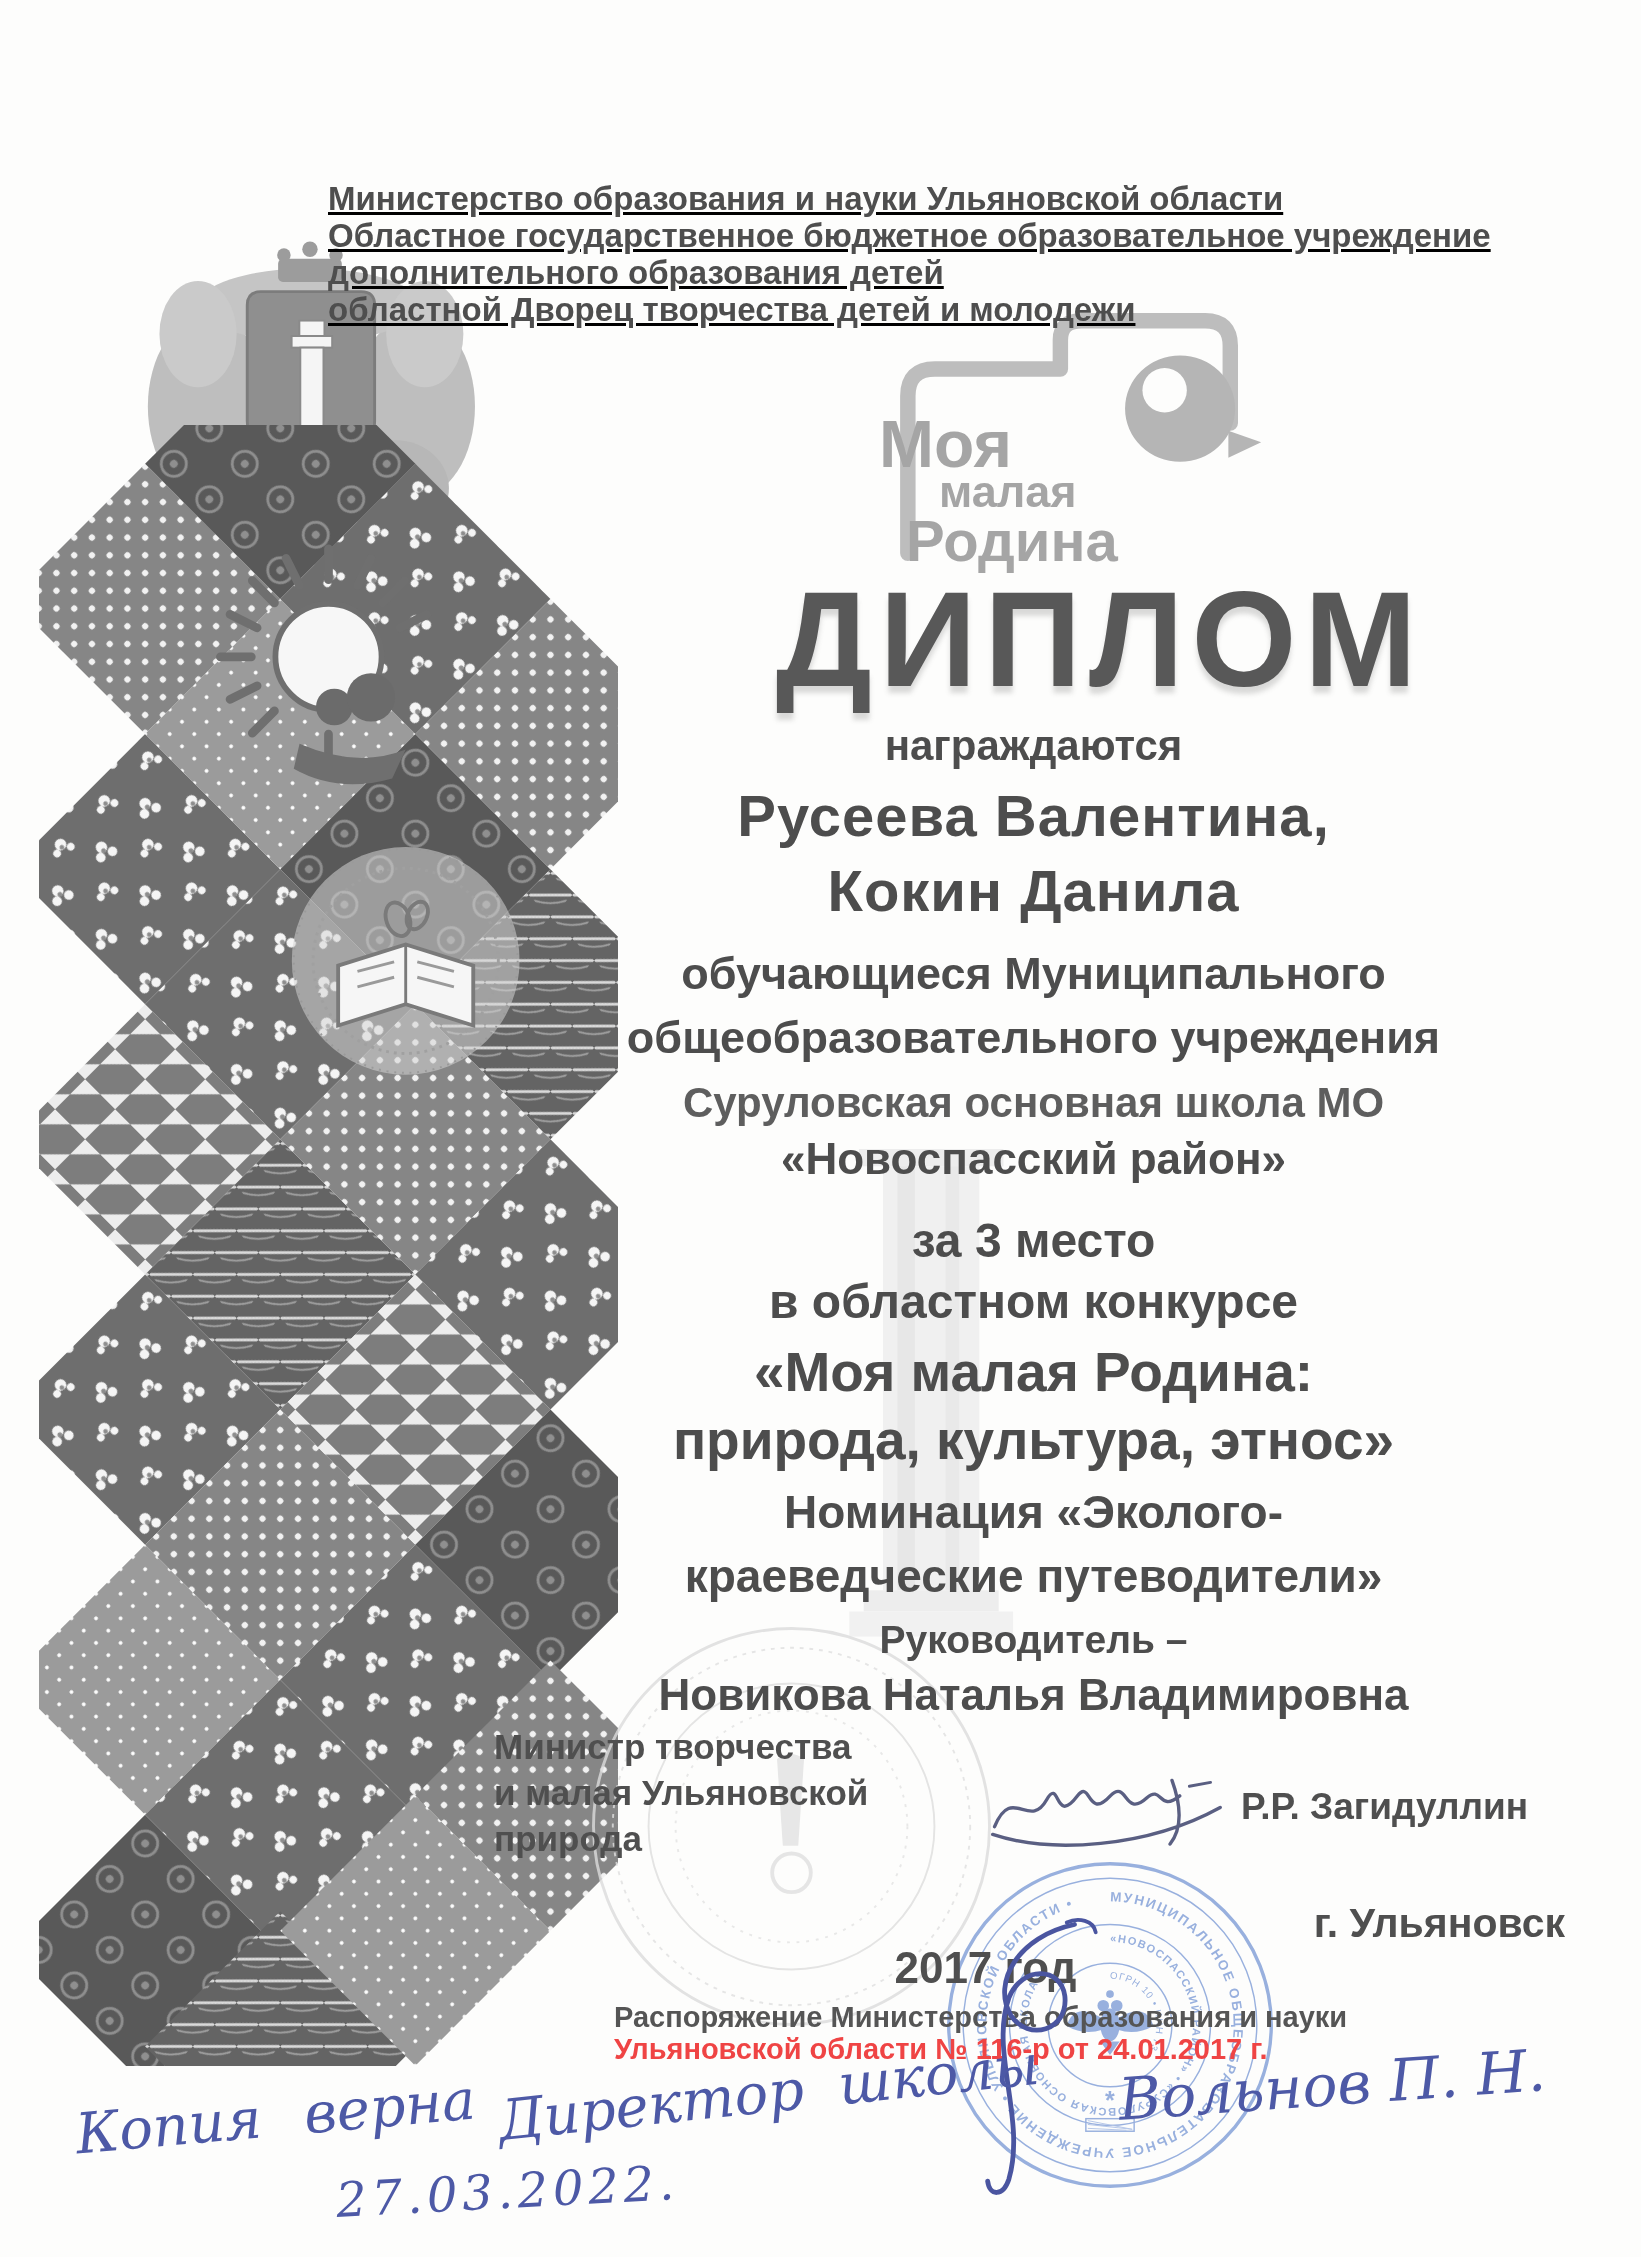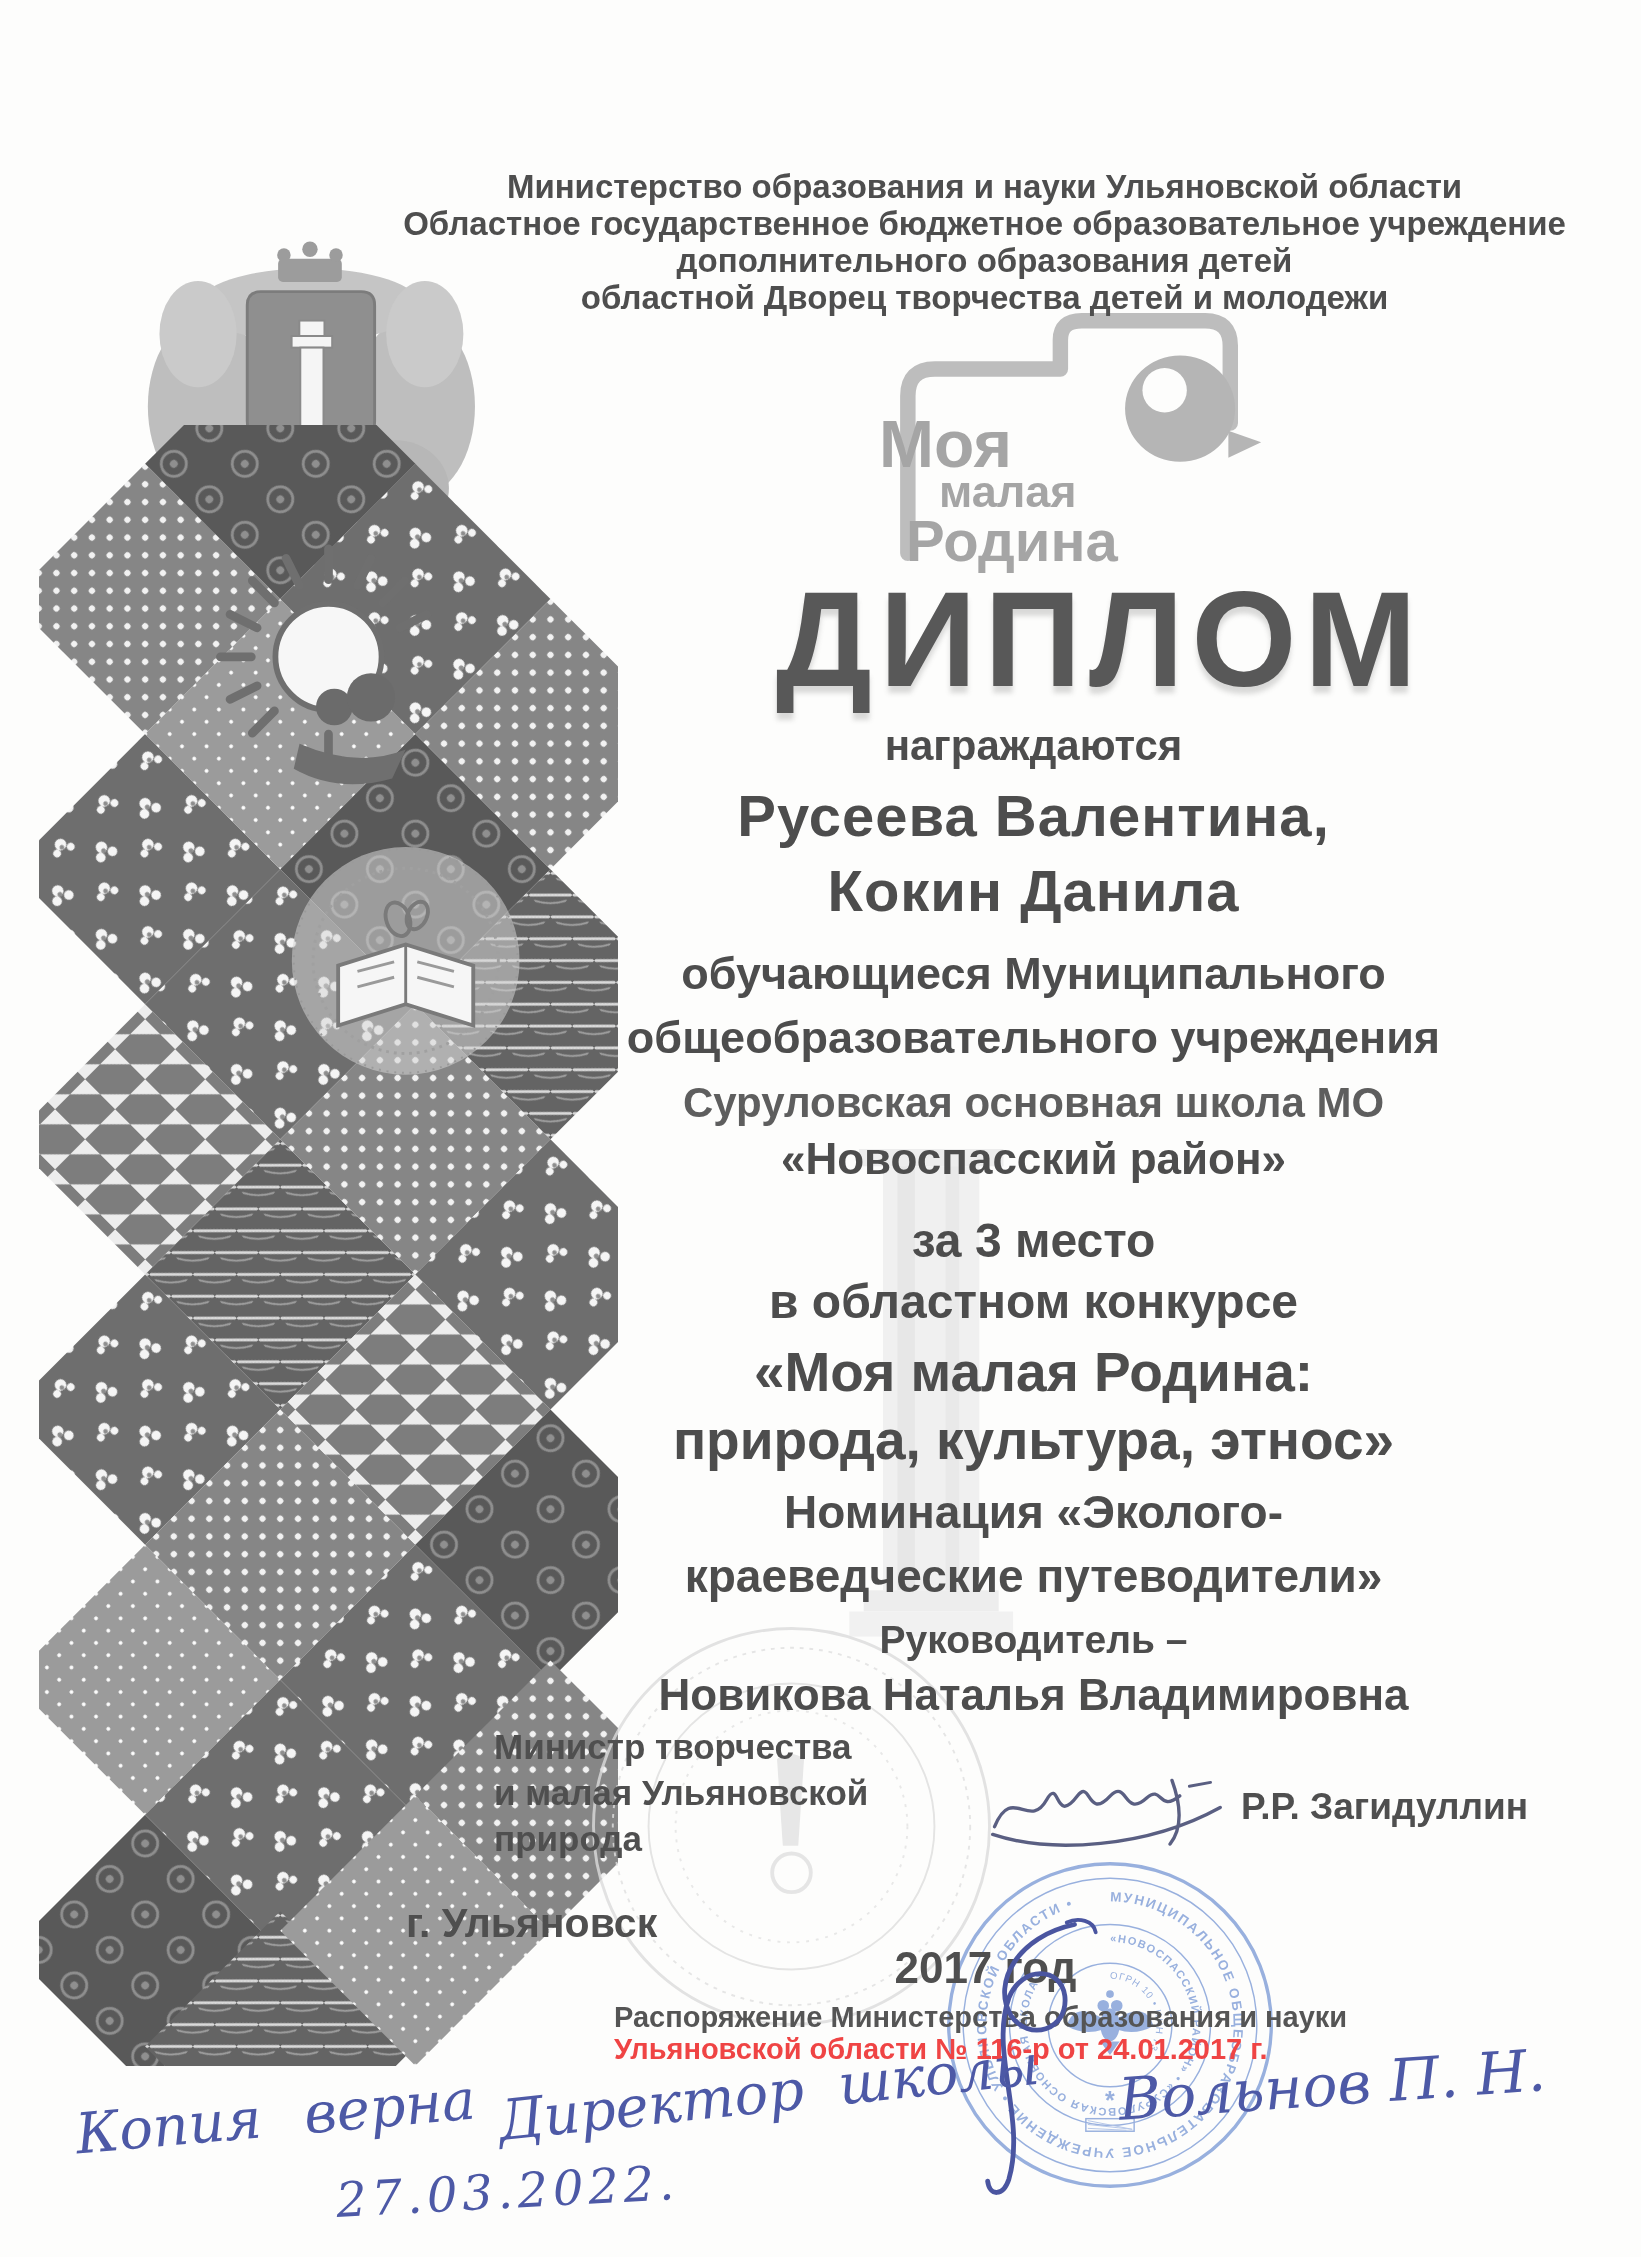--- a/index.html
+++ b/index.html
@@ -2,21 +2,21 @@
 <html><head>
 <meta charset="utf-8">
 <style>
   html,body{margin:0;padding:0;}
   body{
     width:1641px;height:2257px;position:relative;overflow:hidden;
     background:#fdfdfc;font-family:"Liberation Sans","DejaVu Sans",sans-serif;
   }
   .abs{position:absolute;}
   
-  .header{left:328px;top:168px;width:1313px;text-align:center;z-index:2;}
+  .header{left:328px;top:180px;width:1313px;z-index:2;text-decoration:underline;}
   .header div{font-size:33px;font-weight:800;color:#4e4e4e;line-height:37px;white-space:nowrap;}
   
   .diploma-title{
     left:463px;top:562px;width:1274px;text-align:center;z-index:3;
     font-size:135px;font-weight:800;letter-spacing:7.7px;color:#585858;
     text-shadow:0 6.8px 4.8px rgba(90,90,90,.22);
   }
   
   .cline{left:406px;width:1255px;text-align:center;z-index:3;color:#4d4d4d;font-weight:800;white-space:nowrap;}
   .t-intro   {top:722px; font-size:42px;}
@@ -32,21 +32,21 @@
   .t-contest3{top:1408px;font-size:55px;}
   .t-nom1    {top:1485px;font-size:46px;}
   .t-nom2    {top:1549px;font-size:46px;}
   .t-suplab  {top:1618px;font-size:39px;}
   .t-supname {top:1670px;font-size:44px;}
   
   .minister{left:494px;top:1724px;z-index:3;}
   .minister div{font-size:35px;font-weight:800;color:#4f4f4f;line-height:46px;white-space:nowrap;}
   .signer-name{left:1241px;top:1786px;font-size:37px;font-weight:800;color:#4f4f4f;z-index:4;white-space:nowrap;}
   
-  .city{left:406px;top:1900px;width:1159px;text-align:left;font-size:41px;font-weight:800;color:#4f4f4f;z-index:4;}
+  .city{left:406px;top:1900px;width:1159px;text-align:right;font-size:41px;font-weight:800;color:#4f4f4f;z-index:4;}
   .year{left:406px;top:1943px;width:1159px;text-align:center;font-size:44px;font-weight:800;color:#4f4f4f;z-index:4;}
   .order1{left:614px;top:2001px;font-size:29px;font-weight:800;color:#555;z-index:4;white-space:nowrap;}
   .order2{left:614px;top:2033px;font-size:29px;font-weight:800;color:#ef4444;z-index:4;white-space:nowrap;}
   
   .logo-box{left:792px;top:307px;width:502px;height:290px;z-index:1;}
   .logo-text{position:absolute;color:#a5a5a5;font-weight:800;line-height:1;}
   .logo-t1{left:87px;top:104px;font-size:66px;}
   .logo-t2{left:147px;top:162px;font-size:45px;}
   .logo-t3{left:114px;top:205px;font-size:58px;}
   

